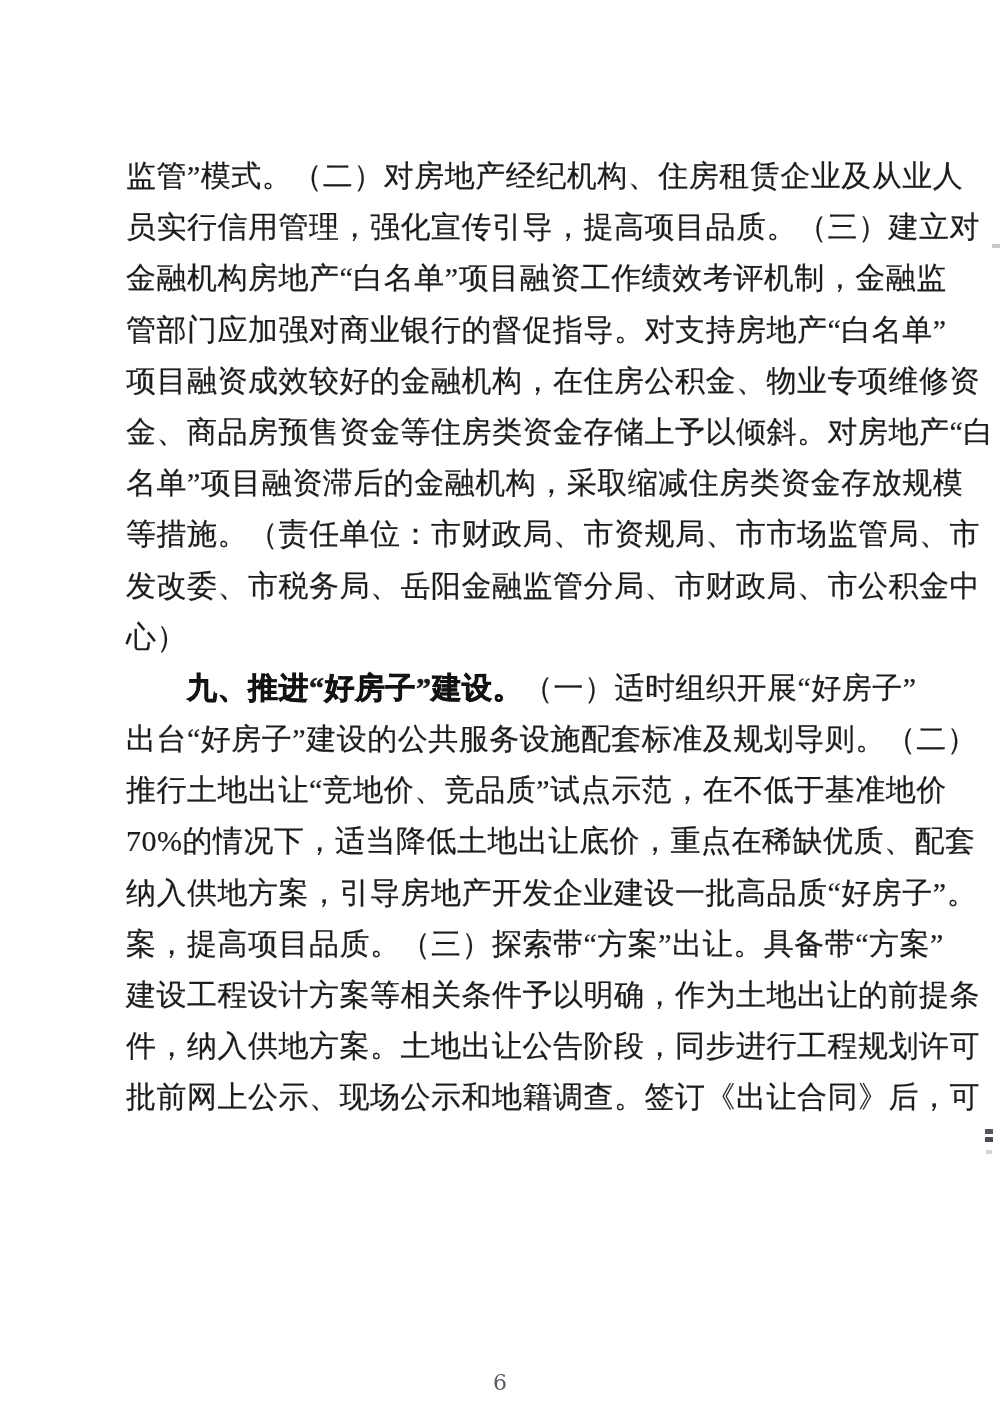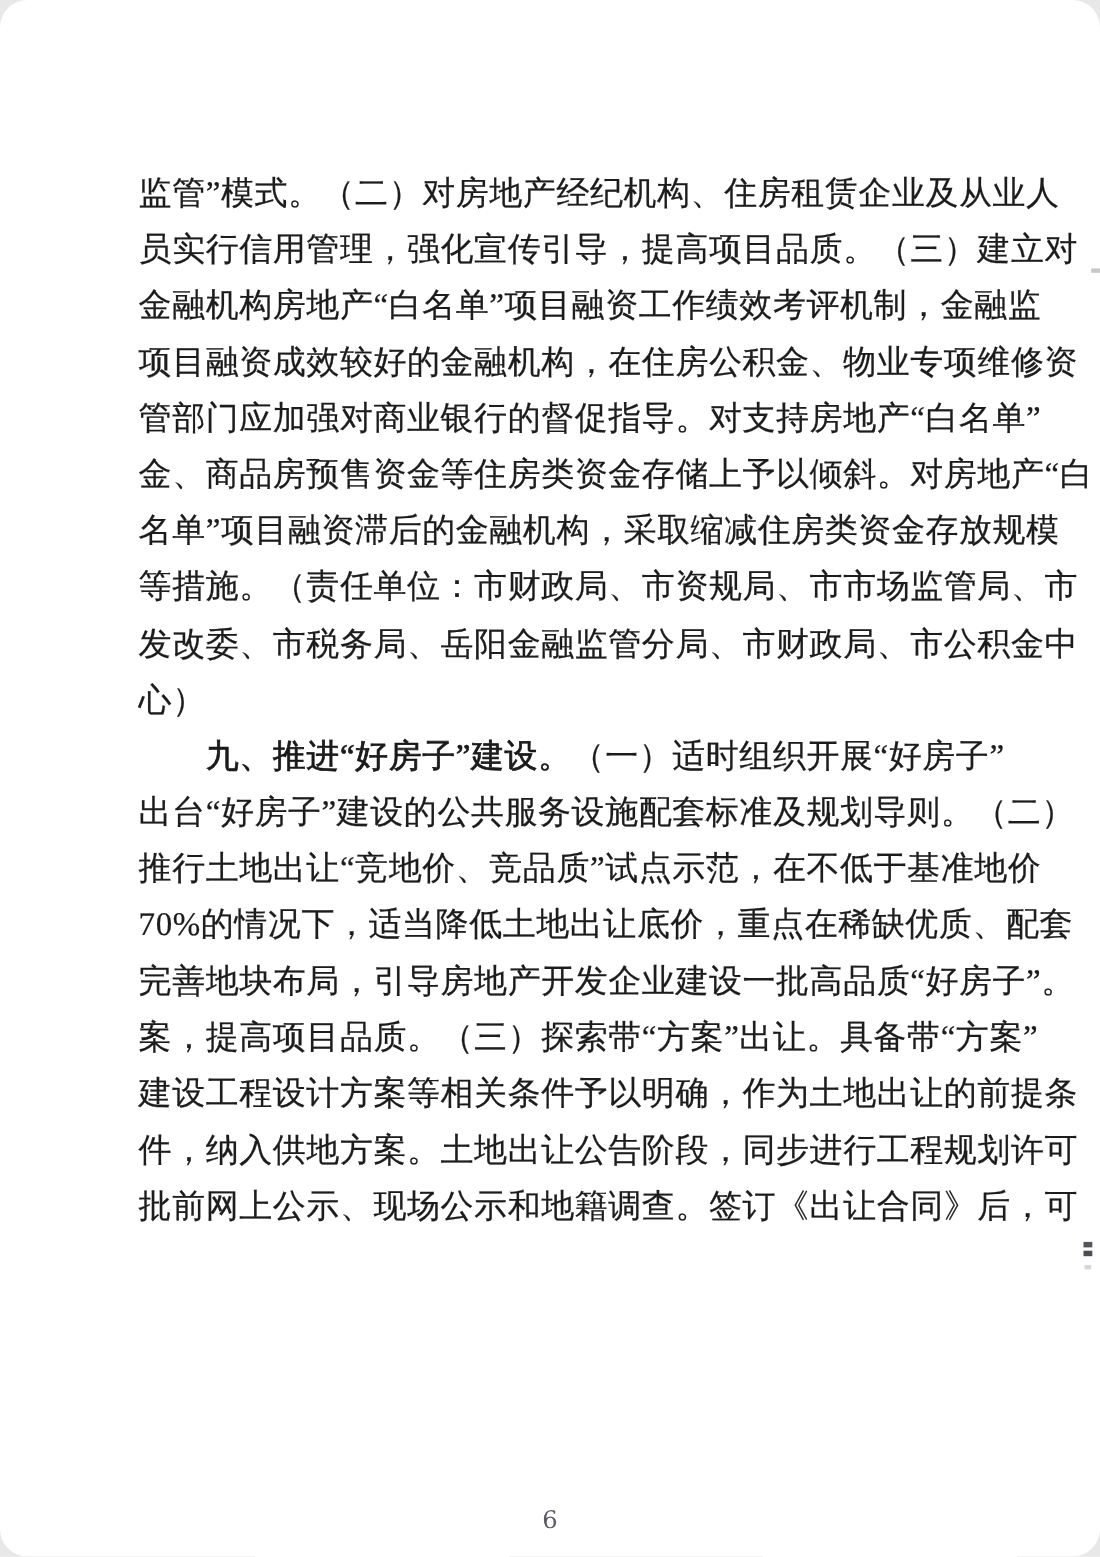--- a/index.html
+++ b/index.html
@@ -8,21 +8,20 @@
     background: #e8e8e8;
   }
   .page {
     position: relative;
     width: 1000px;
     height: 1415px;
     margin: 0 auto;
     background: #ffffff;
     overflow: hidden;
     font-family: "Liberation Serif", "DejaVu Serif", serif;
-    border-radius: 25px;
   }
   .text-block {
     position: absolute;
     left: 126px;
     top: 150px;
     width: 752px;
   }
   .line {
     height: 51.2px;
     line-height: 51.2px;
@@ -35,21 +34,21 @@
     -webkit-text-stroke: 0.2px #1c1c1c;
   }
   .line.nojust {
     text-align: left;
     text-align-last: left;
   }
   .line.indent {
     text-indent: 61px;
   }
   .bold {
-    font-weight: normal;
+    font-weight: bold;
     -webkit-text-stroke: 0.6px #111;
   }
   .page-number {
     position: absolute;
     top: 1370px;
     left: 0;
     width: 100%;
     text-align: center;
     font-size: 22px;
     color: #5b5b64;
@@ -66,32 +65,32 @@
 </style>
 </head>
 <body>
 
 <div class="page">
 
   <div class="text-block">
       <div class="line">监管”模式。（二）对房地产经纪机构、住房租赁企业及从业人</div>
       <div class="line">员实行信用管理，强化宣传引导，提高项目品质。（三）建立对</div>
       <div class="line">金融机构房地产“白名单”项目融资工作绩效考评机制，金融监</div>
+      <div class="line">管部门应加强对商业银行的督促指导。对支持房地产“白名单”</div>
       <div class="line">项目融资成效较好的金融机构，在住房公积金、物业专项维修资</div>
-      <div class="line">管部门应加强对商业银行的督促指导。对支持房地产“白名单”</div>
       <div class="line">金、商品房预售资金等住房类资金存储上予以倾斜。对房地产“白</div>
       <div class="line">名单”项目融资滞后的金融机构，采取缩减住房类资金存放规模</div>
       <div class="line">等措施。（责任单位：市财政局、市资规局、市市场监管局、市</div>
       <div class="line">发改委、市税务局、岳阳金融监管分局、市财政局、市公积金中</div>
       <div class="line nojust">心）</div>
       <div class="line indent"><span class="bold">九、推进“好房子”建设。</span><span>（一）适时组织开展“好房子”</span></div>
       <div class="line">出台“好房子”建设的公共服务设施配套标准及规划导则。（二）</div>
       <div class="line">推行土地出让“竞地价、竞品质”试点示范，在不低于基准地价</div>
       <div class="line">70%的情况下，适当降低土地出让底价，重点在稀缺优质、配套</div>
-      <div class="line">完善地块布局，引导房地产开发企业建设一批高品质“好房子”。</div>
+      <div class="line">纳入供地方案，引导房地产开发企业建设一批高品质“好房子”。</div>
       <div class="line">案，提高项目品质。（三）探索带“方案”出让。具备带“方案”</div>
       <div class="line">建设工程设计方案等相关条件予以明确，作为土地出让的前提条</div>
       <div class="line">件，纳入供地方案。土地出让公告阶段，同步进行工程规划许可</div>
       <div class="line">批前网上公示、现场公示和地籍调查。签订《出让合同》后，可</div>
     </div>
 
   <div class="artifact a1"></div>
   <div class="artifact a2"></div>
   <div class="artifact a3"></div>
   <div class="artifact a4"></div>

